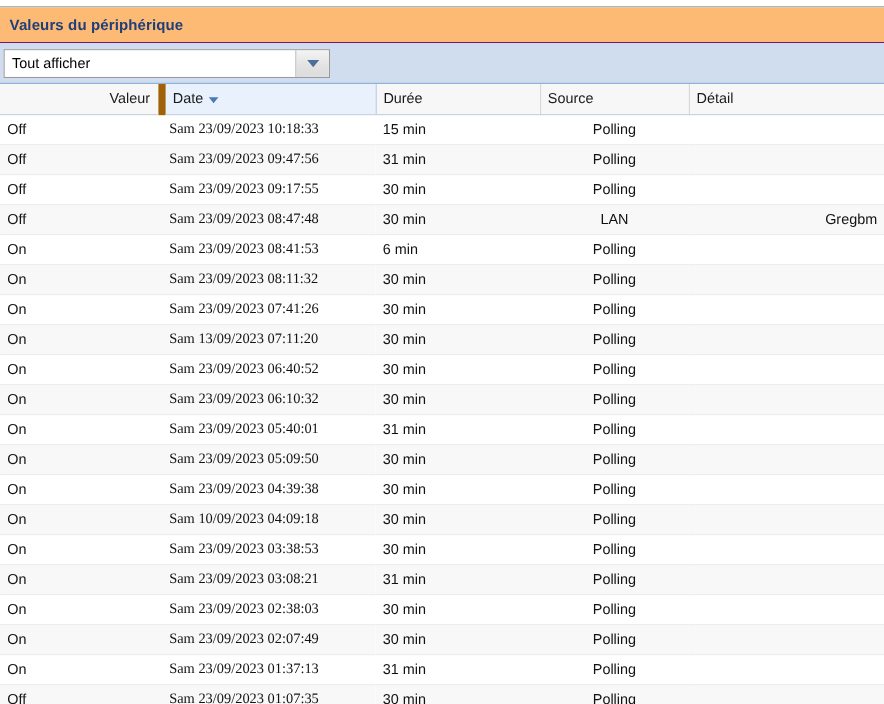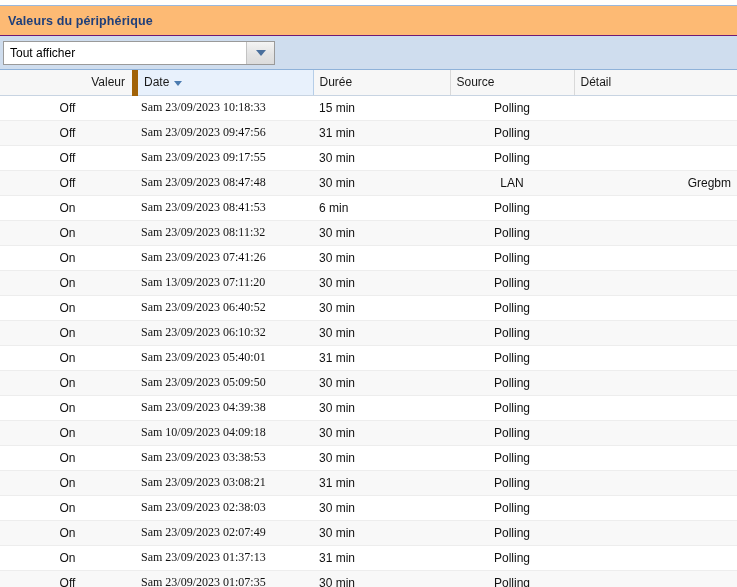--- a/index.html
+++ b/index.html
@@ -153,21 +153,21 @@
     padding: 0 6px;
     box-sizing: border-box;
     white-space: nowrap;
     overflow: hidden;
     border-bottom: 1px solid #ededed;
     color: #111111;
     font-size: 12px;
   }
   tr.row-even td { background: #ffffff; }
   tr.row-odd  td { background: #f8f8f8; }
-  td.c-valeur { text-align: center; padding-right: 7px; }
+  td.c-valeur { text-align: left; padding-right: 7px; }
   td.c-date   { text-align: left; font-family: Liberation Serif, serif; }
   td.c-duree  { text-align: left; }
   td.c-source { text-align: center; }
   td.c-detail { text-align: right; }
 
   
   col.w-valeur { width: 135px; }
   col.w-date   { width: 178px; }
   col.w-duree  { width: 137px; }
   col.w-source { width: 124px; }

